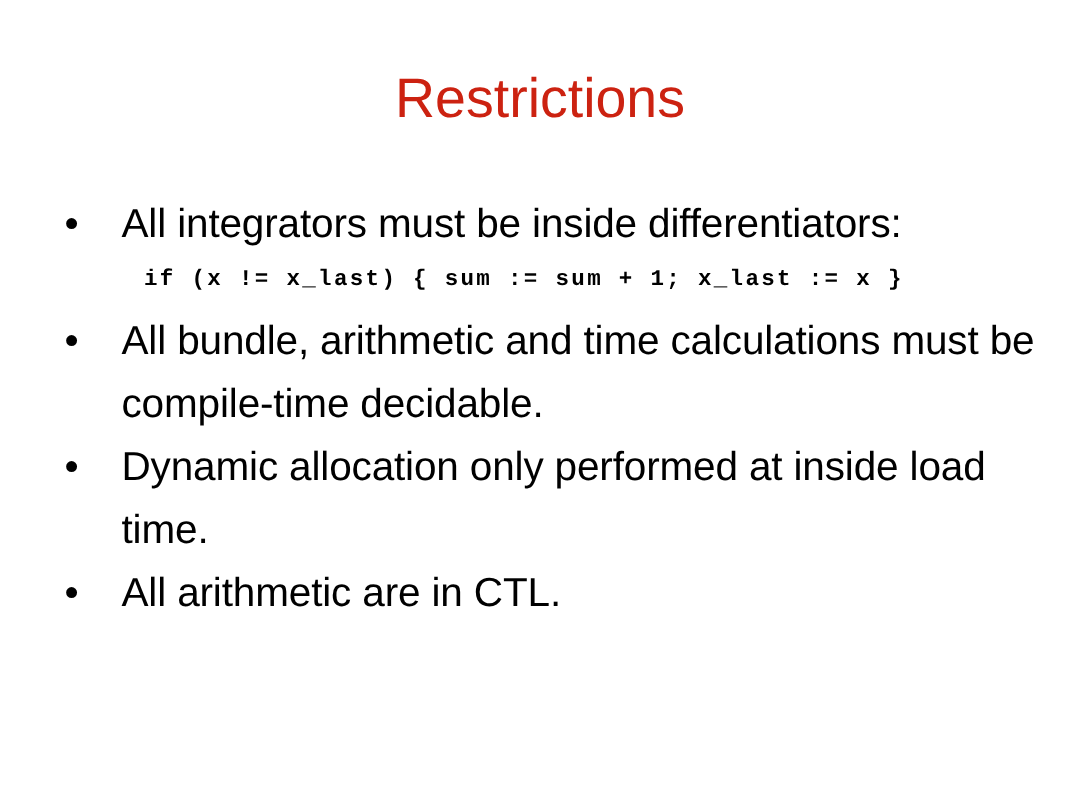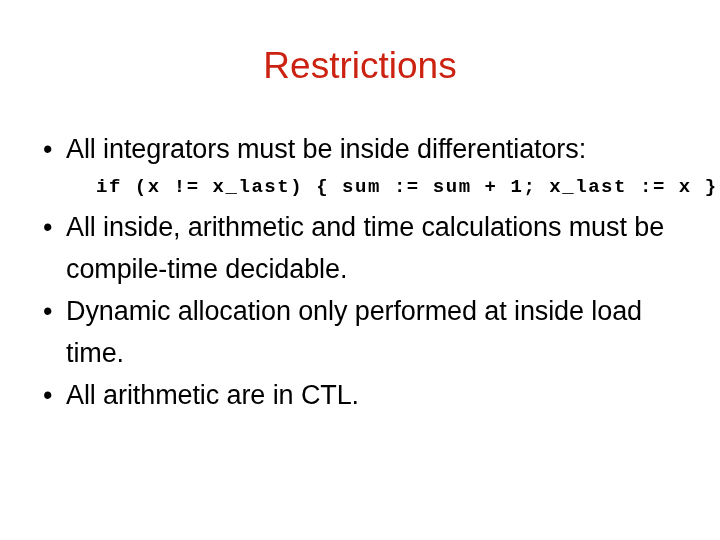--- a/index.html
+++ b/index.html
@@ -59,26 +59,27 @@
     top: 0;
     width: 14px;
     font-size: 27px;
     line-height: 42px;
     color: #000000;
     text-align: left;
   }
 
   .bullet-item .bullet-text {
     display: block;
+    margin-left: 15px;
   }
 
   
   .code-line {
     font-family: "Liberation Mono", "DejaVu Sans Mono", monospace;
-    font-size: 19px;
+    font-size: 15px;
     font-weight: bold;
     line-height: 30px;
     color: #000000;
     letter-spacing: 1.55px;
     white-space: pre;
     padding-left: 58px;
     margin-top: 2px;
     margin-bottom: 4px;
   }
 
@@ -99,21 +100,21 @@
 
     <div class="bullet-item" id="bullet-0">
       <span class="bullet-marker">•</span>
       <span class="bullet-text">All integrators must be inside differentiators:</span>
     </div>
 
     <div class="code-line">if (x != x_last) { sum := sum + 1; x_last := x }</div>
 
     <div class="bullet-item" id="bullet-1">
       <span class="bullet-marker">•</span>
-      <span class="bullet-text">All inside, arithmetic and time calculations must be compile-time decidable.</span>
+      <span class="bullet-text">All bundle, arithmetic and time calculations must be compile-time decidable.</span>
     </div>
 
     <div class="bullet-item" id="bullet-2">
       <span class="bullet-marker">•</span>
       <span class="bullet-text">Dynamic allocation only performed at inside load time.</span>
     </div>
 
     <div class="bullet-item" id="bullet-3">
       <span class="bullet-marker">•</span>
       <span class="bullet-text">All arithmetic are in CTL.</span>

